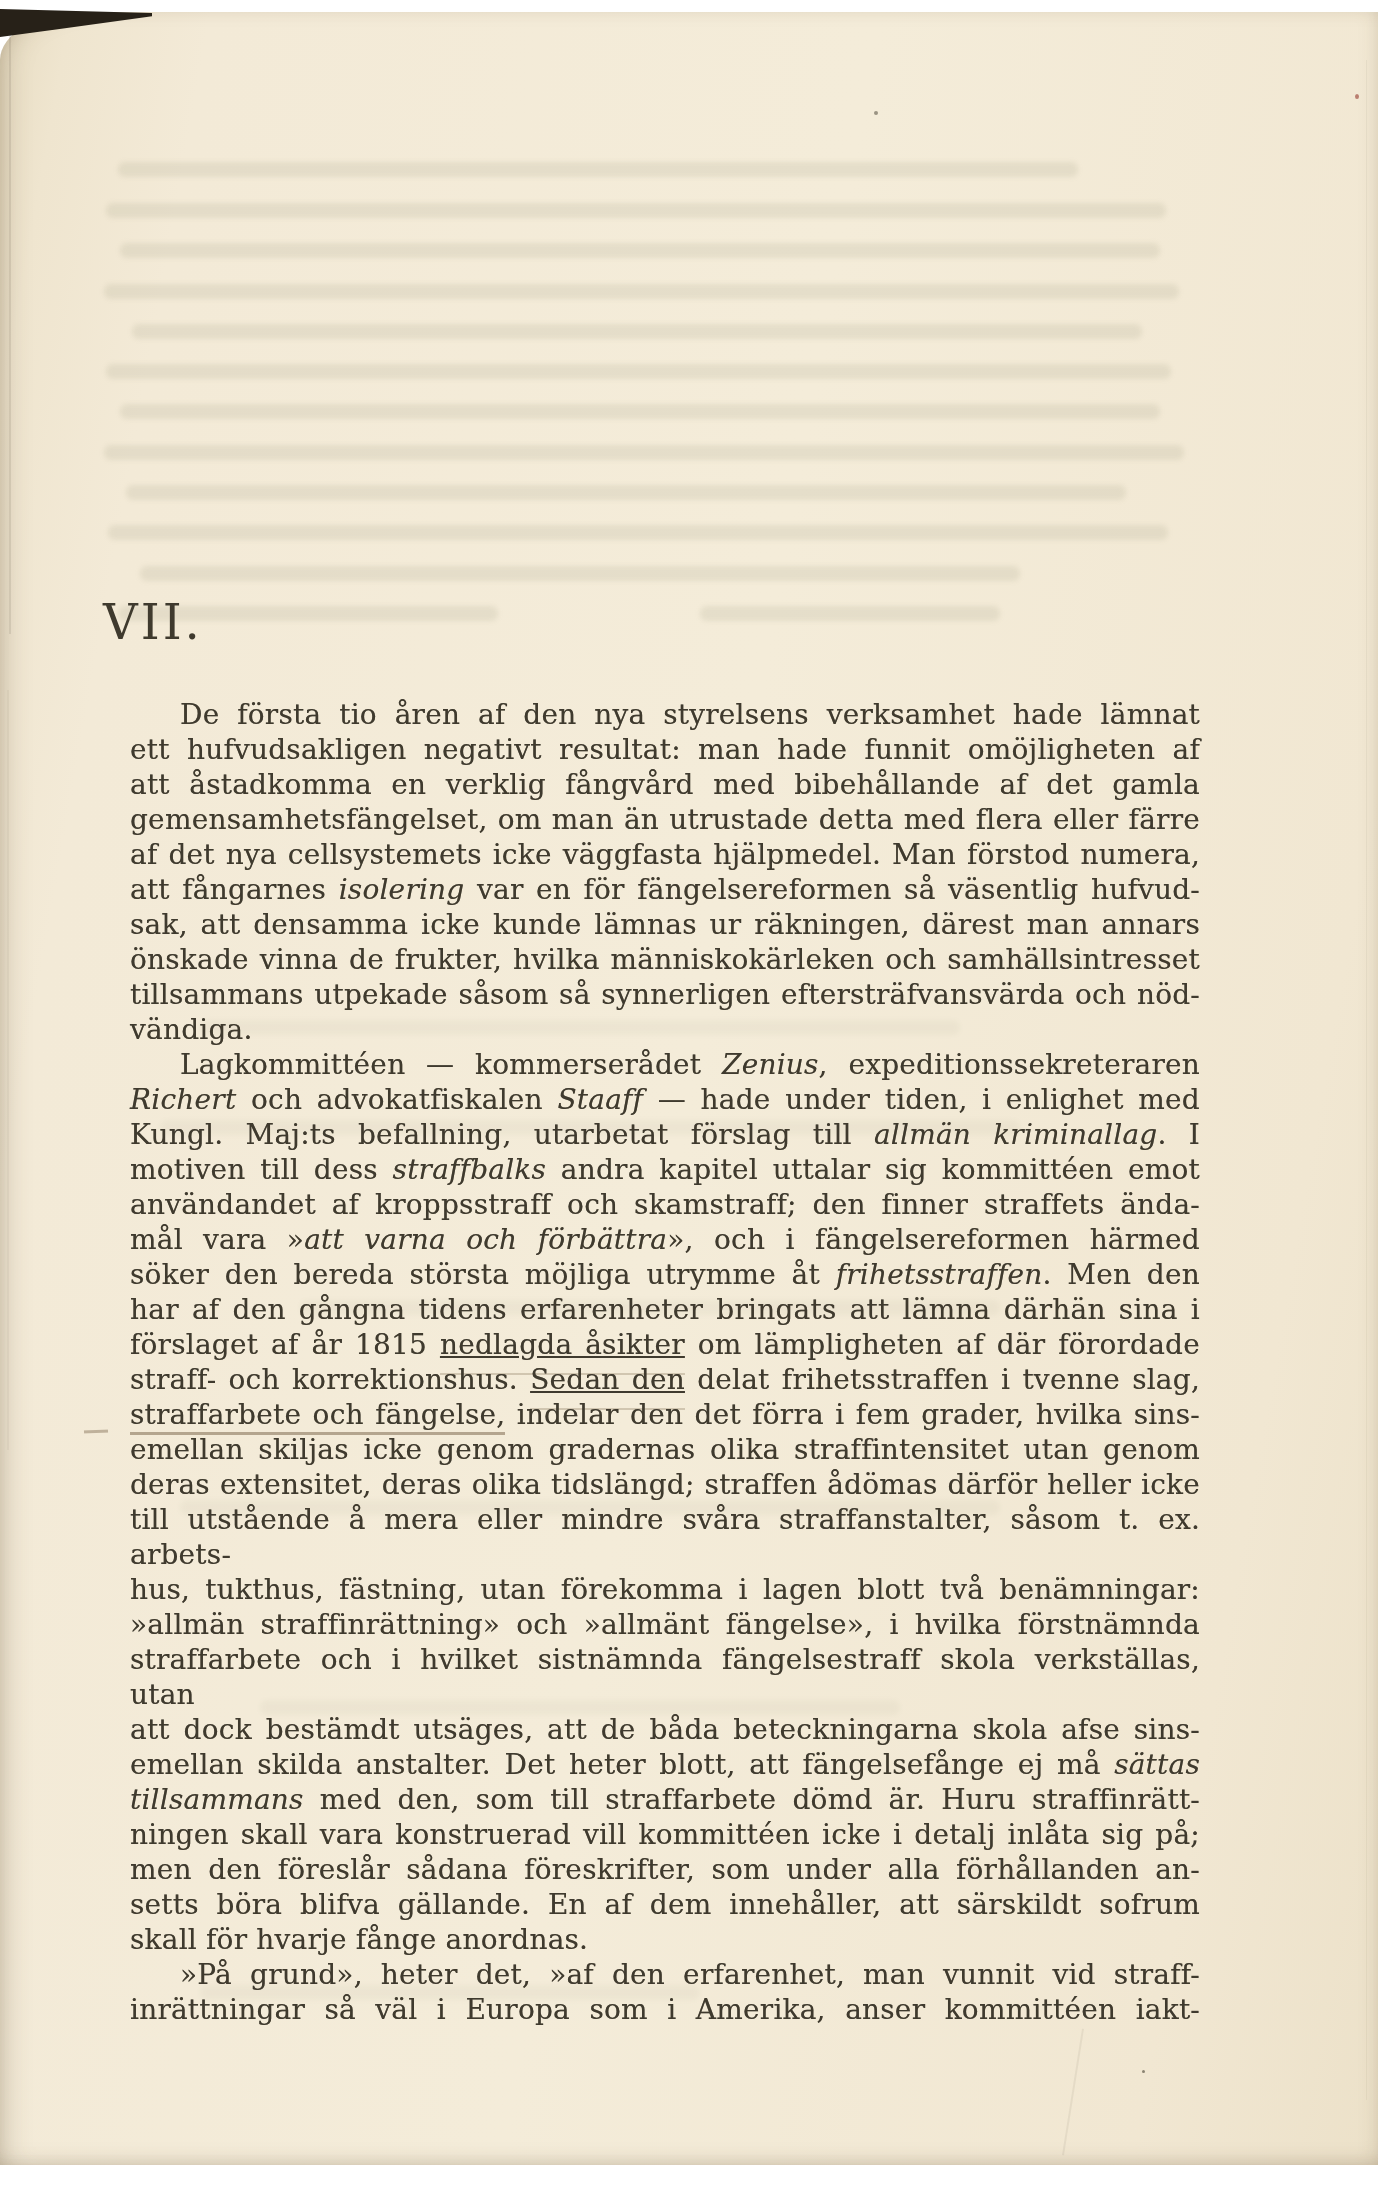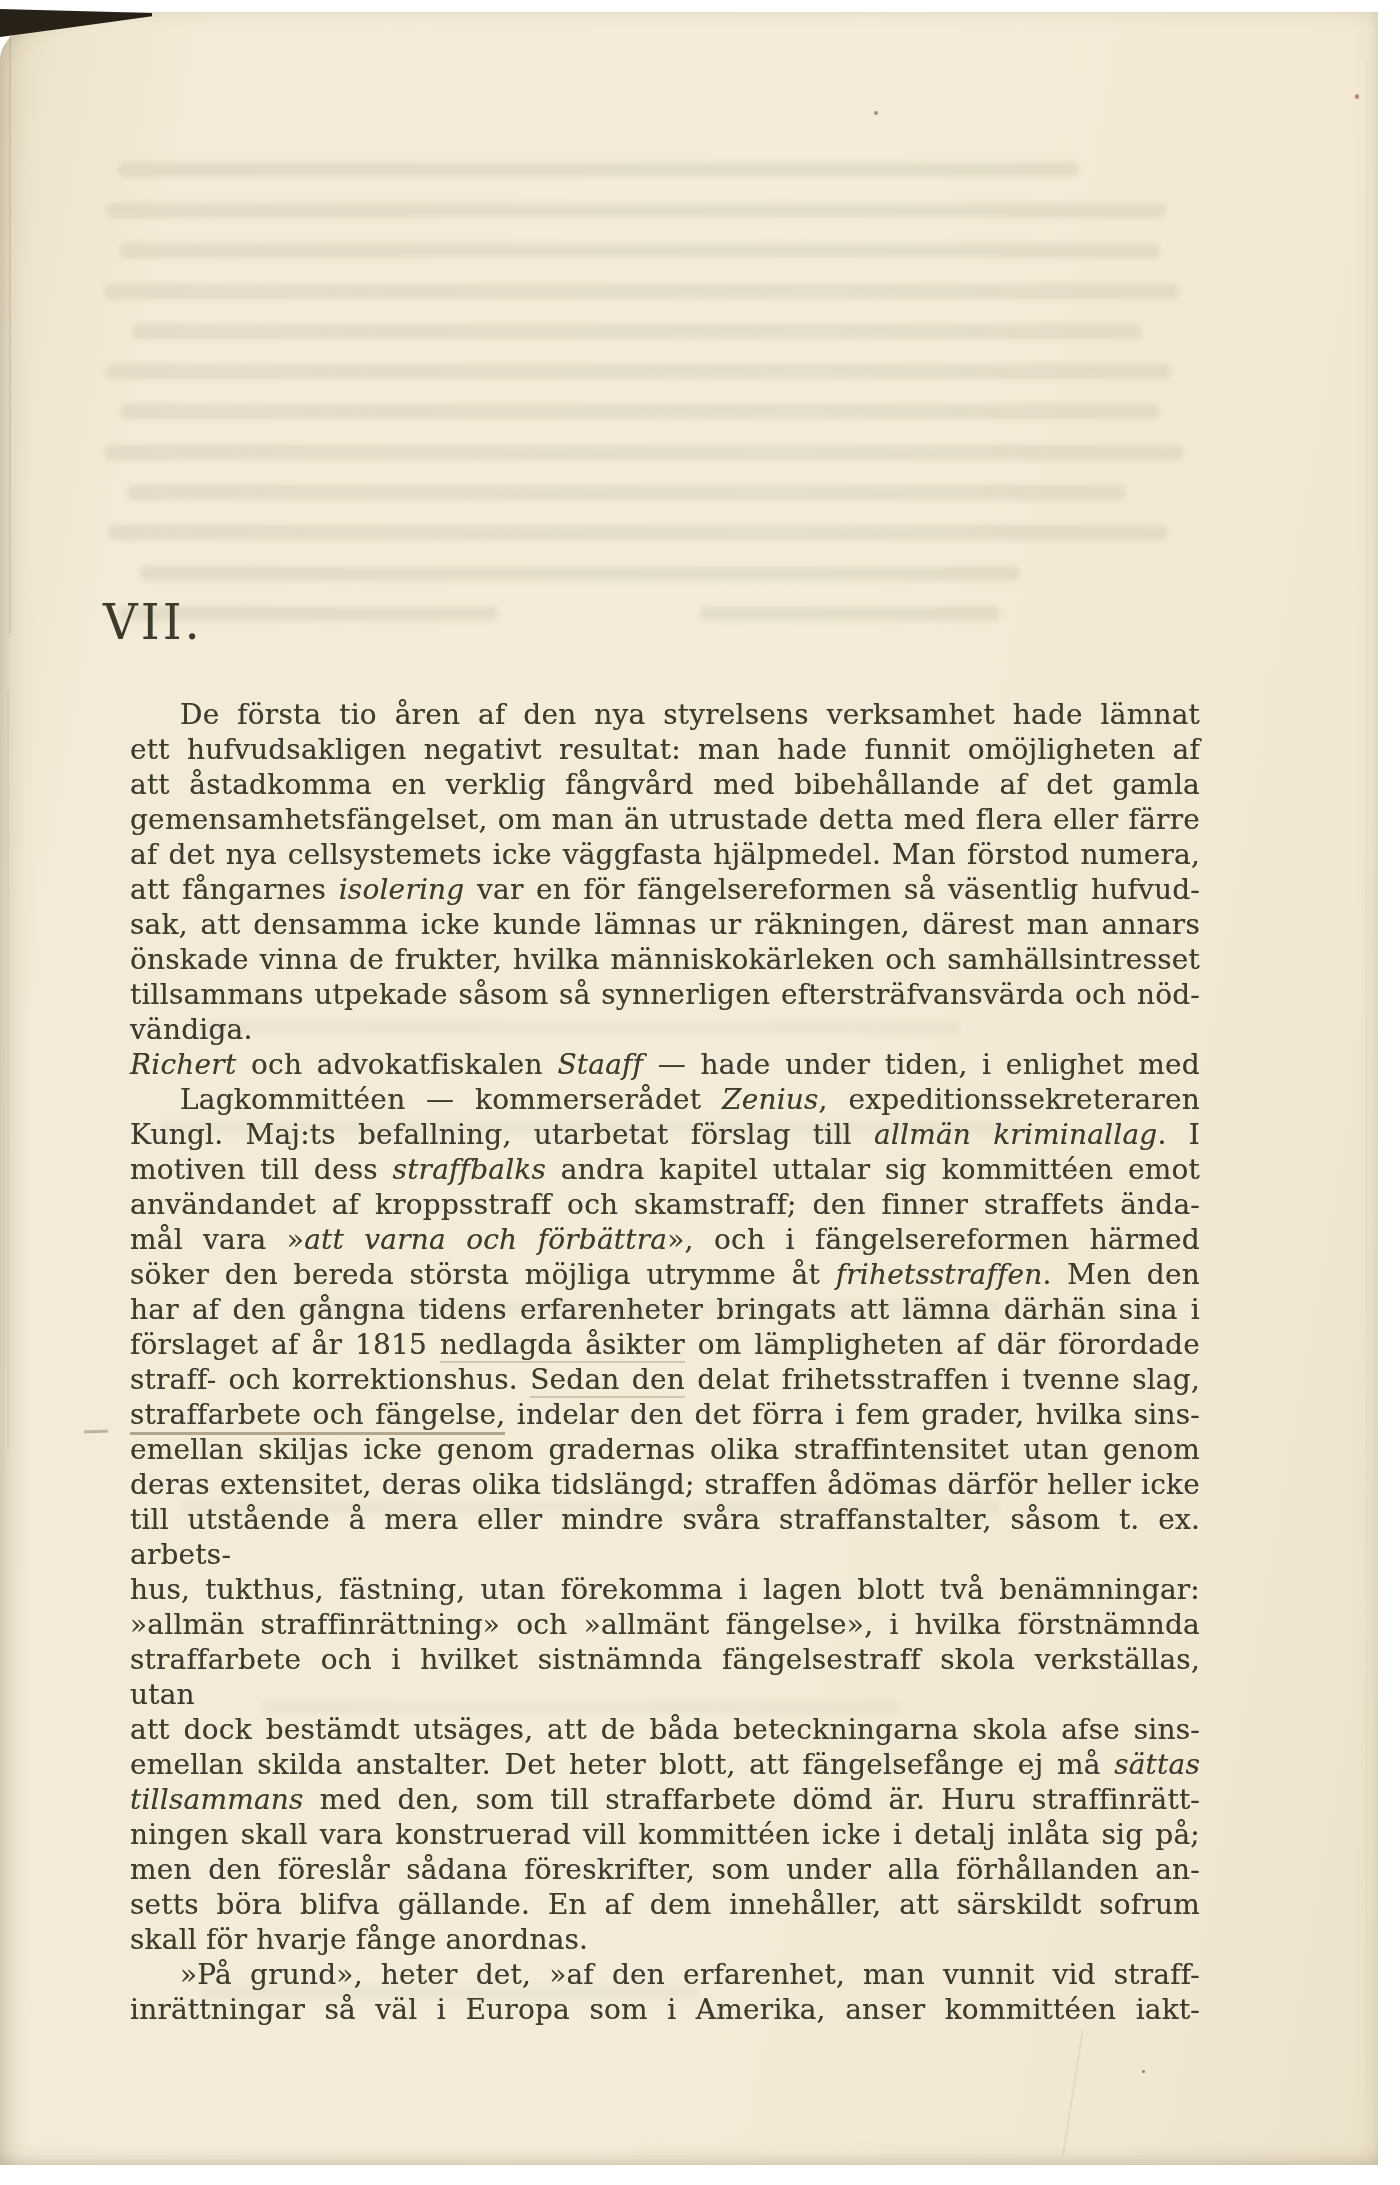--- a/index.html
+++ b/index.html
@@ -78,21 +78,22 @@
   }
   .line.lastline{text-align-last:left;}
   .para .line.first{ text-indent:50px; }
   .it{font-style:italic;}
   .u-strong{
     border-bottom:3px solid rgba(128,108,82,.55);
     padding-bottom:1px;
   }
   .u-light{
     border-bottom:2px solid rgba(128,108,82,.30);
-    padding-bottom:0;
+    padding-bottom:12px;
+    text-decoration:underline;
   }
   
   .pencil-ext{
     position:absolute;left:84px;top:1430px;width:24px;height:3px;
     background:rgba(128,108,82,.45);filter:blur(.4px);transform:rotate(-2deg);
   }
 </style>
 </head>
 <body>
 
@@ -139,22 +140,22 @@
       <div class="line"><span>att åstadkomma en verklig fångvård med bibehållande af det gamla</span></div>
       <div class="line"><span>gemensamhetsfängelset, om man än utrustade detta med flera eller färre</span></div>
       <div class="line"><span>af det nya cellsystemets icke väggfasta hjälpmedel. Man förstod numera,</span></div>
       <div class="line"><span>att fångarnes </span><span class="it">isolering</span><span> var en för fängelsereformen så väsentlig hufvud-</span></div>
       <div class="line"><span>sak, att densamma icke kunde lämnas ur räkningen, därest man annars</span></div>
       <div class="line"><span>önskade vinna de frukter, hvilka människokärleken och samhällsintresset</span></div>
       <div class="line"><span>tillsammans utpekade såsom så synnerligen eftersträfvansvärda och nöd-</span></div>
       <div class="line lastline"><span>vändiga.</span></div>
     </div>
     <div class="para">
+      <div class="line first"><span>Lagkommittéen — kommerserådet </span><span class="it">Zenius</span><span>, expeditionssekreteraren</span></div>
       <div class="line"><span class="it">Richert</span><span> och advokatfiskalen </span><span class="it">Staaff</span><span> — hade under tiden, i enlighet med</span></div>
-      <div class="line first"><span>Lagkommittéen — kommerserådet </span><span class="it">Zenius</span><span>, expeditionssekreteraren</span></div>
       <div class="line"><span>Kungl. Maj:ts befallning, utarbetat förslag till </span><span class="it">allmän kriminallag</span><span>. I</span></div>
       <div class="line"><span>motiven till dess </span><span class="it">straffbalks</span><span> andra kapitel uttalar sig kommittéen emot</span></div>
       <div class="line"><span>användandet af kroppsstraff och skamstraff; den finner straffets ända-</span></div>
       <div class="line"><span>mål vara »</span><span class="it">att varna och förbättra</span><span>», och i fängelsereformen härmed</span></div>
       <div class="line"><span>söker den bereda största möjliga utrymme åt </span><span class="it">frihetsstraffen</span><span>. Men den</span></div>
       <div class="line"><span>har af den gångna tidens erfarenheter bringats att lämna därhän sina i</span></div>
       <div class="line"><span>förslaget af år 1815 </span><span class="u-light">nedlagda åsikter</span><span> om lämpligheten af där förordade</span></div>
       <div class="line"><span>straff- och korrektionshus. </span><span class="u-light">Sedan den</span><span> delat frihetsstraffen i tvenne slag,</span></div>
       <div class="line"><span class="u-strong">straffarbete och fängelse,</span><span> indelar den det förra i fem grader, hvilka sins-</span></div>
       <div class="line"><span>emellan skiljas icke genom gradernas olika straffintensitet utan genom</span></div>

